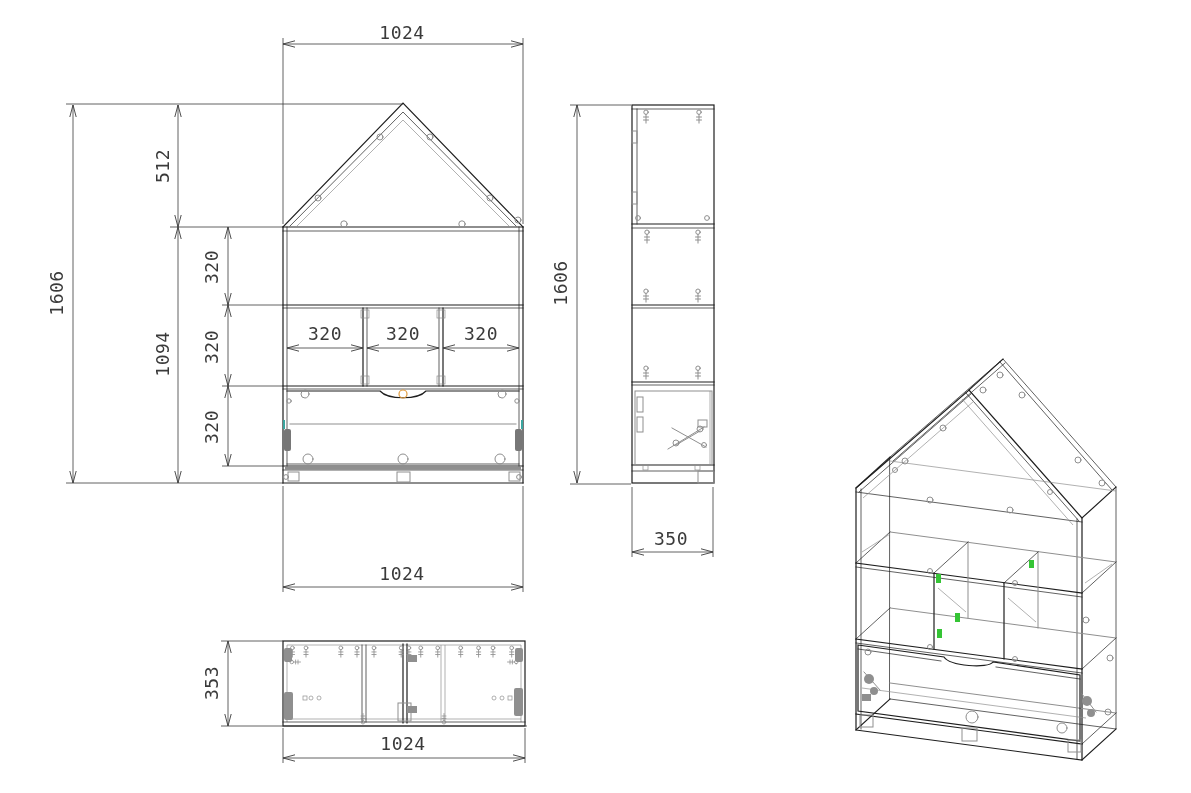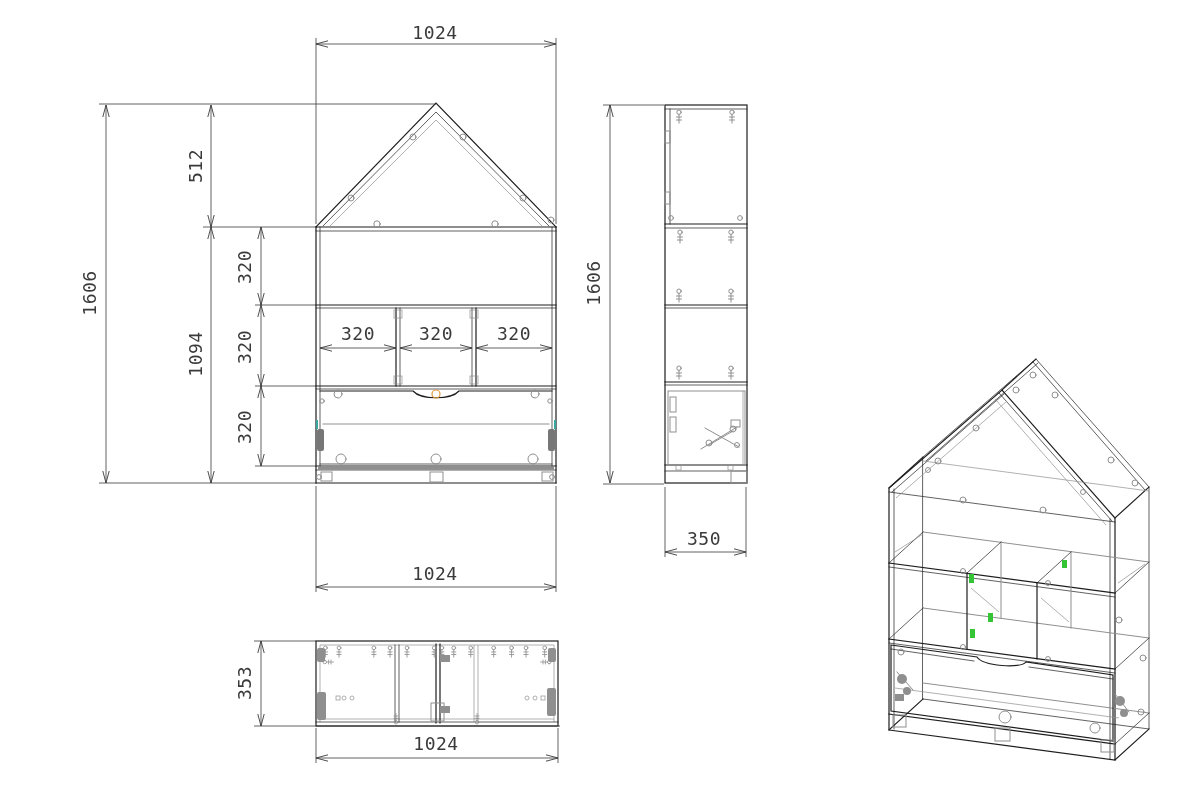--- a/index.html
+++ b/index.html
@@ -1,20 +1,20 @@
 <!DOCTYPE html>
 <html style="--c-line: #1e1e1e; --c-dim: #3a3a3a; --c-hardware: #8f8f8f; --c-orange: #e09a3c; --c-teal: #3aa6a0; --c-green: #35c435;"><head>
 <meta charset="utf-8">
 <style>
   :root{
     --c-line:#1e1e1e; --c-dim:#3a3a3a; --c-hardware:#8f8f8f;
     --c-orange:#e09a3c; --c-teal:#3aa6a0; --c-green:#35c435;
   }
   html,body{margin:0;padding:0;background:#ffffff;}
-  .canvas{width:1144px;height:793px;background:#fff;position:relative;overflow:hidden;margin-left:33px;}
+  .canvas{width:1144px;height:793px;background:#fff;position:relative;overflow:hidden;}
   svg{display:block;}
   .ln  {stroke:var(--c-line);stroke-width:1.2;fill:none;stroke-linecap:square;}
   .ln2 {stroke:var(--c-line);stroke-width:0.7;fill:none;stroke-linecap:square;}
   .gy  {stroke:var(--c-hardware);stroke-width:1;fill:none;stroke-linecap:square;}
   .gy2 {stroke:var(--c-hardware);stroke-width:0.7;fill:none;}
   .gyf {fill:var(--c-hardware);stroke:none;}
   .dkf {fill:#777;stroke:none;}
   .dim {stroke:var(--c-dim);stroke-width:0.8;fill:none;}
   .org {stroke:var(--c-orange);stroke-width:1.2;fill:none;}
   .tl  {stroke:var(--c-teal);stroke-width:2;fill:none;}

